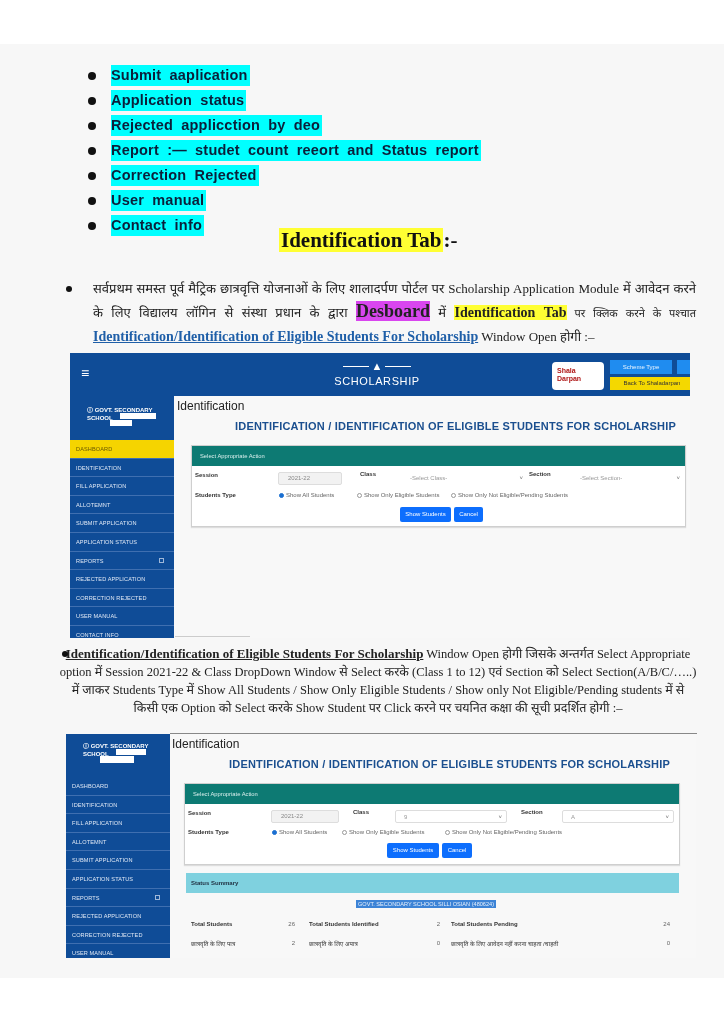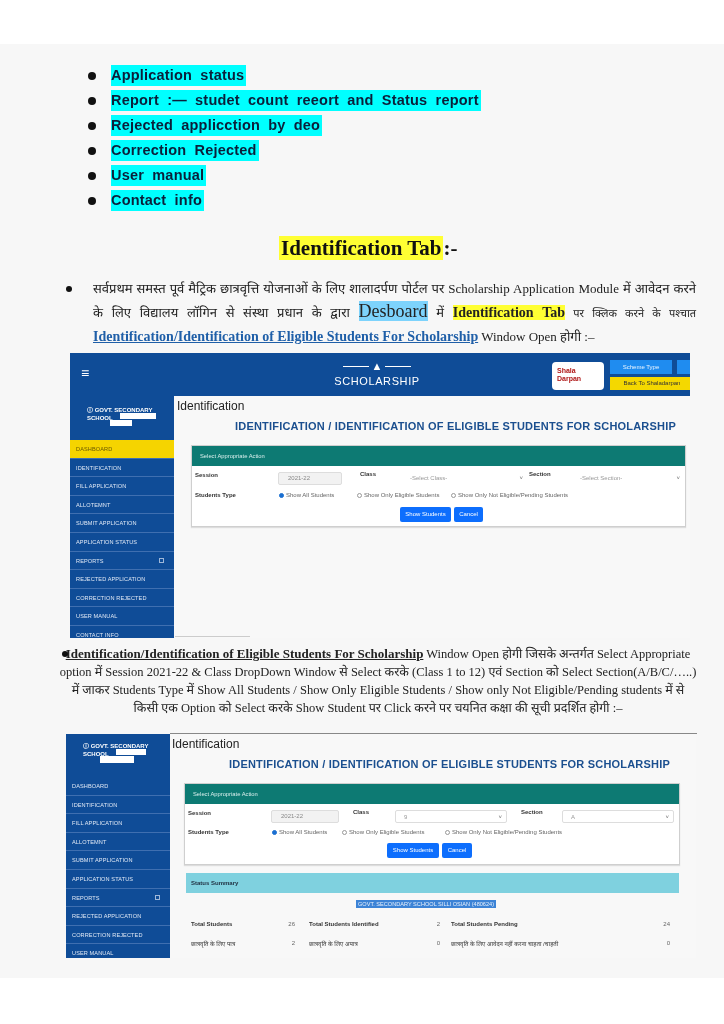--- a/index.html
+++ b/index.html
@@ -8,27 +8,27 @@
 
   .sheet { position: absolute; left: 0; top: 44px; width: 724px; height: 934px; background: #f7f7f7; }
 
   
   .menu-list { position: absolute; left: 80px; top: 63px; list-style: none; }
   .menu-list li { position: relative; height: 25px; display: flex; align-items: center; }
   .menu-list .dot { width: 8px; height: 8px; border-radius: 50%; background: #111; margin-left: 8px; margin-right: 15px; flex: none; }
   .menu-list .txt { background: #00ffff; font-weight: bold; font-size: 14.5px; color: #0b1f3a; padding: 2px 2px 3px 0; letter-spacing: 0.2px; word-spacing: 4px; }
   .menu-list li .hl-left { position: absolute; left: 11px; top: 0; width: 13px; height: 25px; background: #00ffff; z-index: -1; }
 
-  .heading { position: absolute; left: 279px; top: 236px; font-family: "Liberation Serif", serif; font-weight: bold; font-size: 21px; }
+  .heading { position: absolute; left: 279px; top: 228px; font-family: "Liberation Serif", serif; font-weight: bold; font-size: 21px; }
   .heading .hl { background: #ffff33; padding: 0 2px; }
 
   .para1 { position: absolute; left: 66px; top: 277px; width: 630px; font-family: "Liberation Serif", serif; font-size: 13px; line-height: 23px; color: #222; }
   .para1 .bullet { position: absolute; left: 0; top: 9px; width: 6px; height: 6px; border-radius: 50%; background: #111; }
   .para1 .body { padding-left: 27px; text-align: justify; }
-  .para1 .big-yellow { background: #7dd3fc; font-weight: normal; font-size: 18px; margin-top: 27px; }
+  .para1 .big-yellow { background: #d946ef; font-weight: bold; font-size: 18px; margin-top: 27px; }
   .para1 .mid-yellow { background: #ffff33; font-weight: bold; font-size: 14px; }
   .para1 .small-hindi { font-size: 11px; }
   .link-blue { color: #1f5fa8; font-weight: bold; text-decoration: underline; font-size: 14px; }
 
   
   .app { position: absolute; background: #f8f8f8; overflow: hidden; }
   .app1 { left: 70px; top: 353px; width: 620px; height: 285px; }
   .app2 { left: 66px; top: 734px; width: 630px; height: 224px; }
 
   .topbar { position: absolute; left: 0; top: 0; width: 100%; height: 43px; background: #0f4c97; }
@@ -81,31 +81,36 @@
 </style>
 </head>
 <body>
 
 <div class="sheet"></div>
 
 <ul class="menu-list">
   <li>
       <span class="hl-left"></span>
       <span class="dot"></span>
+      <span class="txt">Submit aaplication</span>
+    </li>
+  <li>
+      <span class="hl-left"></span>
+      <span class="dot"></span>
       <span class="txt">Application status</span>
     </li>
   <li>
       <span class="hl-left"></span>
       <span class="dot"></span>
+      <span class="txt">Rejected applicction by deo</span>
+    </li>
+  <li>
+      <span class="hl-left"></span>
+      <span class="dot"></span>
       <span class="txt">Report :— studet count reeort and Status report</span>
-    </li>
-  <li>
-      <span class="hl-left"></span>
-      <span class="dot"></span>
-      <span class="txt">Rejected applicction by deo</span>
     </li>
   <li>
       <span class="hl-left"></span>
       <span class="dot"></span>
       <span class="txt">Correction Rejected</span>
     </li>
   <li>
       <span class="hl-left"></span>
       <span class="dot"></span>
       <span class="txt">User manual</span>

